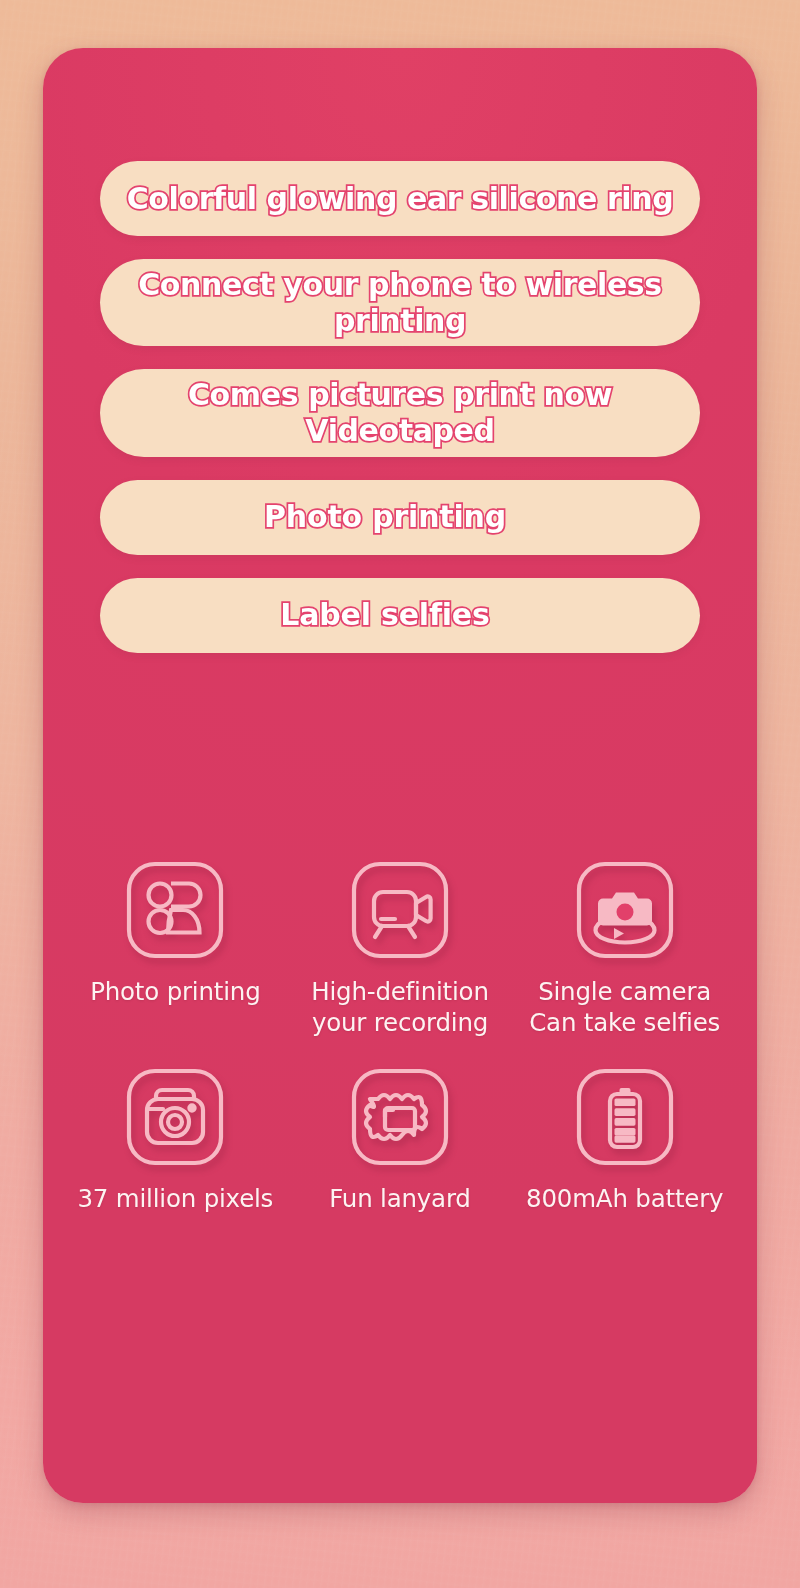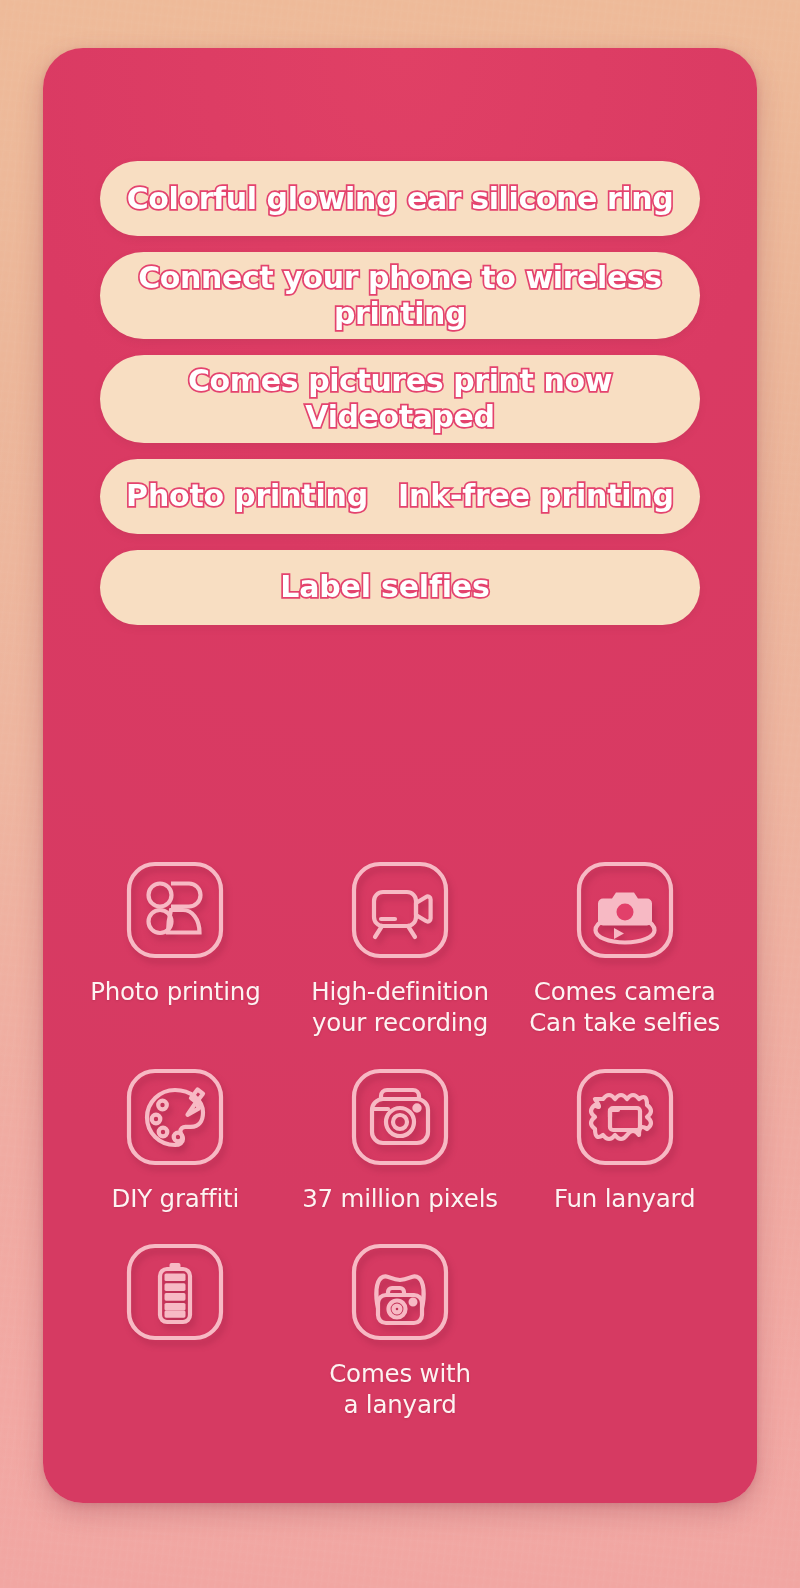--- a/index.html
+++ b/index.html
@@ -60,21 +60,21 @@
   }
 
   
   .pills {
     position: absolute;
     left: 57px;
     top: 113px;
     width: 600px;
     display: flex;
     flex-direction: column;
-    gap: 16px;
+    gap: 23px;
   }
 
   .pill {
     background: #f8dec2;
     border-radius: 46px;
     min-height: 75px;
     display: flex;
     align-items: center;
     justify-content: center;
     padding: 8px 18px;
@@ -156,21 +156,20 @@
     </div>
 
     <div class="pill">
       <div class="pill-text">Comes pictures print now
 Videotaped</div>
     </div>
 
     <div class="pill pill-2col">
       <span class="pill-text">Photo printing</span>
       <span class="pill-text gapspace"></span>
-      <span class="pill-text">Ink-free printing</span>
     </div>
 
     <div class="pill pill-2col">
       <span class="pill-text">Label selfies</span>
       <span class="pill-text gapspace"></span>
     </div>
 
   </div>
 
   <div class="grid">
@@ -205,39 +204,24 @@
     <div class="cell">
       <div class="iconbox">
         <svg viewBox="0 0 104 104" fill="none" stroke="#f7b9c4" stroke-width="4.2">
           <rect x="6" y="6" width="92" height="92" rx="26"></rect>
           <path d="M30 40.5h9l4-6h18l4 6h9a5 5 0 0 1 5 5v17a5 5 0 0 1-5 5H30a5 5 0 0 1-5-5v-17a5 5 0 0 1 5-5z" fill="#f7b9c4" stroke="none"></path>
           <circle cx="52" cy="54" r="8.5" fill="#e2406a" stroke="none"></circle>
           <path d="M32 62c-6 2.6-9.5 6.2-9.5 10.2C22.5 79 35.7 84.5 52 84.5S81.5 79 81.5 72.2c0-4-3.5-7.6-9.5-10.2" stroke-linecap="round"></path>
           <path d="M41 70l10 5.5-10 5.5z" fill="#f7b9c4" stroke="none"></path>
         </svg>
       </div>
-      <div class="cell-label">Comes camera
+      <div class="cell-label">Single camera
 Can take selfies</div>
     </div>
 
-    <div class="cell">
-      <div class="iconbox">
-        <svg viewBox="0 0 104 104" fill="none" stroke="#f7b9c4" stroke-width="4.2" stroke-linecap="round" stroke-linejoin="round">
-          <rect x="6" y="6" width="92" height="92" rx="26"></rect>
-          <path d="M52 25c-15.5 0-28 12.3-28 27.5S36.5 80 52 80c5 0 8-2.6 8-6 0-3.2-2.6-4.7-2.6-7.6 0-2.6 2.2-4.6 5-4.6h5.4C76.3 61.8 80 55.5 80 47.5 80 35 67.5 25 52 25z"></path>
-          <circle cx="39.5" cy="40" r="4.3"></circle>
-          <circle cx="33" cy="54" r="4.3"></circle>
-          <circle cx="40" cy="67" r="4.3"></circle>
-          <circle cx="55" cy="72" r="4.3"></circle>
-          <path d="M68 33l6.5-8.5 5.5 4.2-6.5 8.6z"></path>
-          <path d="M73 37.3l-8.5 12.5 11.5-6.5z"></path>
-        </svg>
-      </div>
-      <div class="cell-label">DIY graffiti</div>
-    </div>
 
     <div class="cell">
       <div class="iconbox">
         <svg viewBox="0 0 104 104" fill="none" stroke="#f7b9c4" stroke-width="4.2" stroke-linecap="round" stroke-linejoin="round">
           <rect x="6" y="6" width="92" height="92" rx="26"></rect>
           <rect x="24" y="34" width="56" height="44" rx="11"></rect>
           <path d="M33 34v-3a6 6 0 0 1 6-6h26a6 6 0 0 1 6 6v3"></path>
           <path d="M24 44h16"></path>
           <circle cx="52" cy="57" r="14"></circle>
           <circle cx="52" cy="57" r="7"></circle>
@@ -266,32 +250,18 @@
           <rect x="6" y="6" width="92" height="92" rx="26"></rect>
           <rect x="46.5" y="23" width="11" height="6" rx="2" fill="#f7b9c4" stroke="none"></rect>
           <rect x="37" y="29" width="30" height="53" rx="7"></rect>
           <rect x="41.5" y="33.5" width="21" height="7.6" rx="1.6" fill="#f7b9c4" stroke="none"></rect>
           <rect x="41.5" y="43.3" width="21" height="7.6" rx="1.6" fill="#f7b9c4" stroke="none"></rect>
           <rect x="41.5" y="53.1" width="21" height="7.6" rx="1.6" fill="#f7b9c4" stroke="none"></rect>
           <rect x="41.5" y="62.9" width="21" height="7.6" rx="1.6" fill="#f7b9c4" stroke="none"></rect>
           <rect x="41.5" y="70.5" width="21" height="7.2" rx="1.6" fill="#f7b9c4" stroke="none"></rect>
         </svg>
       </div>
-    </div>
-
-    <div class="cell">
-      <div class="iconbox">
-        <svg viewBox="0 0 104 104" fill="none" stroke="#f7b9c4" stroke-width="4.2" stroke-linecap="round" stroke-linejoin="round">
-          <rect x="6" y="6" width="92" height="92" rx="26"></rect>
-          <path d="M30 68c-3-13-2-26 3-30 6-4.8 9 2 19 2s13-6.8 19-2c5 4 6 17 3 30"></path>
-          <rect x="30" y="55" width="44" height="28" rx="8"></rect>
-          <path d="M40 55v-3a4 4 0 0 1 4-4h8a4 4 0 0 1 4 4v3"></path>
-          <circle cx="49" cy="69" r="8.5"></circle>
-          <circle cx="49" cy="69" r="3.4"></circle>
-          <circle cx="65" cy="62" r="2.4" fill="#f7b9c4"></circle>
-        </svg>
-      </div>
-      <div class="cell-label">Comes with
-a lanyard</div>
-    </div>
+      <div class="cell-label">800mAh battery</div>
+    </div>
+
 
   </div>
 </div>
 
 </body></html>

